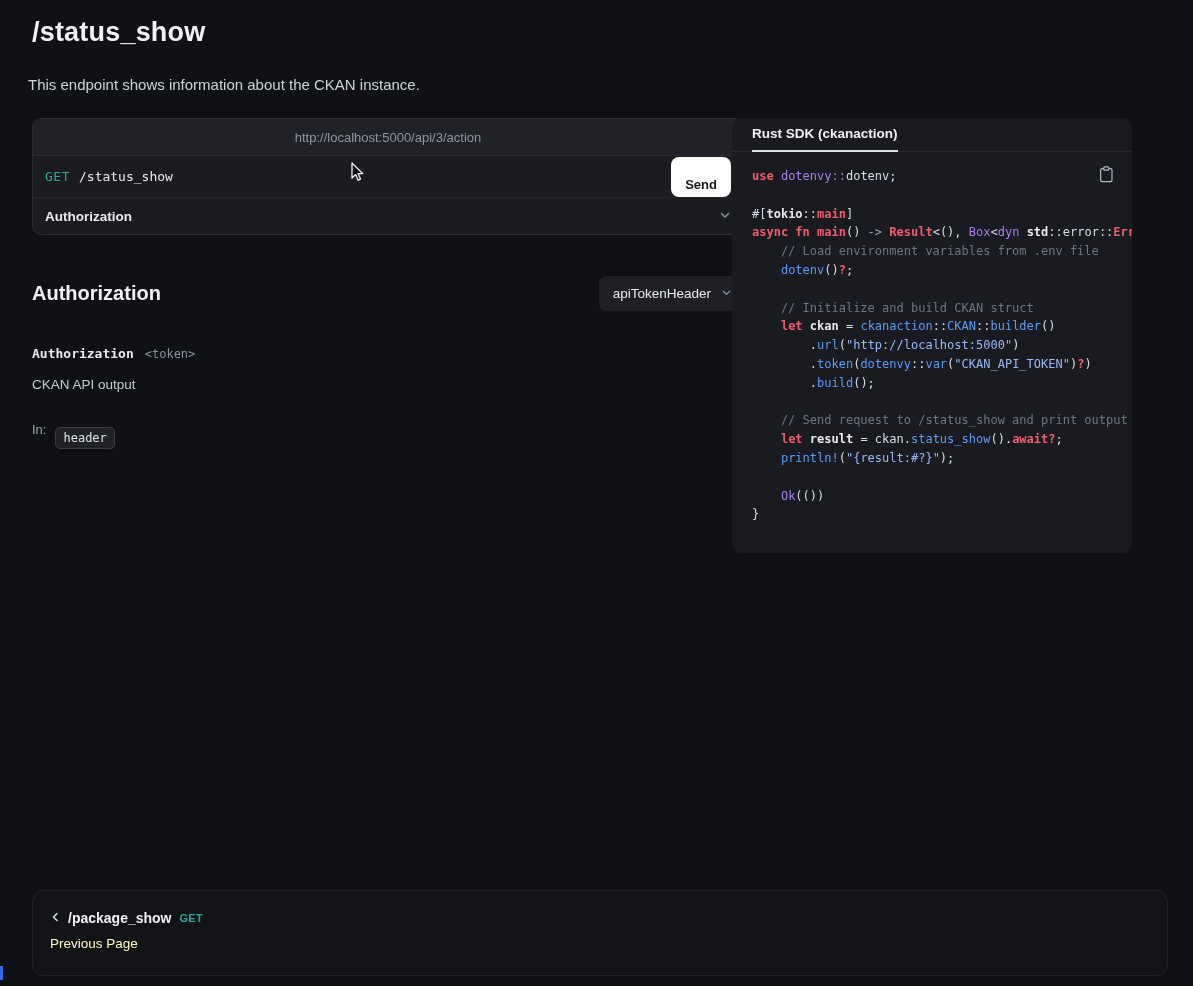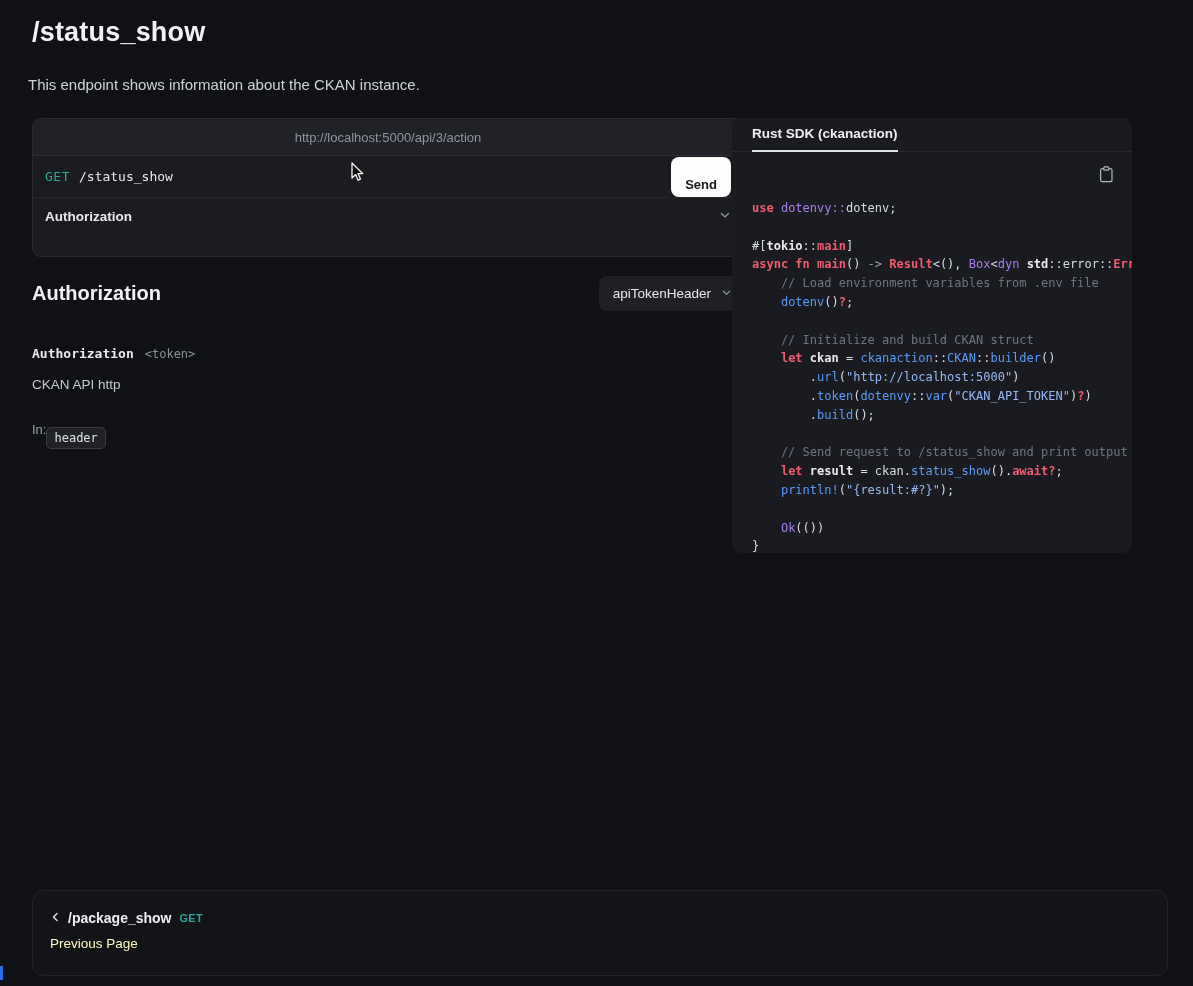--- a/index.html
+++ b/index.html
@@ -17,21 +17,21 @@
     position:absolute; left:32px; top:17px;
     font-size:27px; font-weight:bold; color:#f2f3f5; letter-spacing:.2px;
   }
   .page-desc {
     position:absolute; left:28px; top:76px;
     font-size:15px; color:#cfd3d9;
   }
 
   
   .request-card {
-    position:absolute; left:32px; top:118px; width:712px; height:139px;
+    position:absolute; left:32px; top:118px; width:712px; height:117px;
     background:#1b1c20; border:1px solid #2b2c31; border-radius:9px;
     overflow:hidden;
   }
   .address-bar {
     height:37px; background:#212227; border-bottom:1px solid #2b2c31;
     display:flex; align-items:center; justify-content:center;
     font-size:13px; color:#8f96a0; cursor:pointer;
   }
   .request-row {
     height:42px; display:flex; align-items:center; padding:0 12px;
@@ -70,21 +70,21 @@
     background:#1f2025; border:none; border-radius:8px;
     color:#e8eaed; font-family:"Liberation Sans", sans-serif; font-size:13.5px;
     cursor:pointer;
   }
   .scheme-dropdown .chev { color:#8f96a0; margin-left:auto; }
 
   .param-name-row { position:absolute; left:32px; top:346px; display:flex; align-items:baseline; }
   .param-name { font-family:"DejaVu Sans Mono", monospace; font-size:13px; font-weight:bold; color:#e8eaed; }
   .param-type { font-family:"DejaVu Sans Mono", monospace; font-size:12px; color:#8a919b; margin-left:11px; }
   .param-desc { position:absolute; left:32px; top:377px; font-size:13.5px; color:#c6cad0; }
-  .in-row { position:absolute; left:32px; top:410px; display:flex; align-items:center; }
+  .in-row { position:absolute; left:32px; top:410px; display:flex; align-items:center; gap:9px; }
   .in-label { font-size:13px; color:#9aa1ab; }
   .in-badge {
     font-family:"DejaVu Sans Mono", monospace; font-size:12px; color:#dfe2e6;
     background:#212227; border:1px solid #3d3e44; border-radius:5px;
     padding:3px 7px;
     margin-top:17px;
   }
 
   
   .code-panel {
@@ -102,21 +102,21 @@
   .copy-btn {
     position:absolute; right:14px; top:44px;
     background:transparent; border:none; padding:4px; cursor:pointer;
     color:#b4b8bf;
   }
   .code-block {
     position:absolute; top:167px; left:20px; right:0; bottom:0;
     top:49px;
     font-family:"DejaVu Sans Mono", monospace;
     font-size:12px; line-height:18.8px;
-    white-space:pre; overflow:hidden;margin-top:32px;
+    white-space:pre; overflow:hidden;
   }
   .code-line { min-height:18.8px; }
 
   
   .footer-card {
     position:absolute; left:32px; top:890px; width:1136px; height:86px;
     background:#131418; border:1px solid #232429; border-radius:12px;
     cursor:pointer;
   }
   .footer-row1 {
@@ -168,21 +168,21 @@
           <path d="M2.5 4.5 L6 8 L9.5 4.5" fill="none" stroke="currentColor" stroke-width="1.4" stroke-linecap="round" stroke-linejoin="round"></path>
         </svg>
     </span>
   </button>
 </div>
 
 <div class="param-name-row">
   <span class="param-name">Authorization</span>
   <span class="param-type">&lt;token&gt;</span>
 </div>
-<p class="param-desc">CKAN API http</p>
+<p class="param-desc">CKAN API output</p>
 <div class="in-row">
   <span class="in-label">In:</span>
   <span class="in-badge">header</span>
 </div>
 
 <aside class="code-panel">
   <div class="code-tabbar">
     <span class="code-tab">Rust SDK (ckanaction)</span>
   </div>
   <button class="copy-btn">

